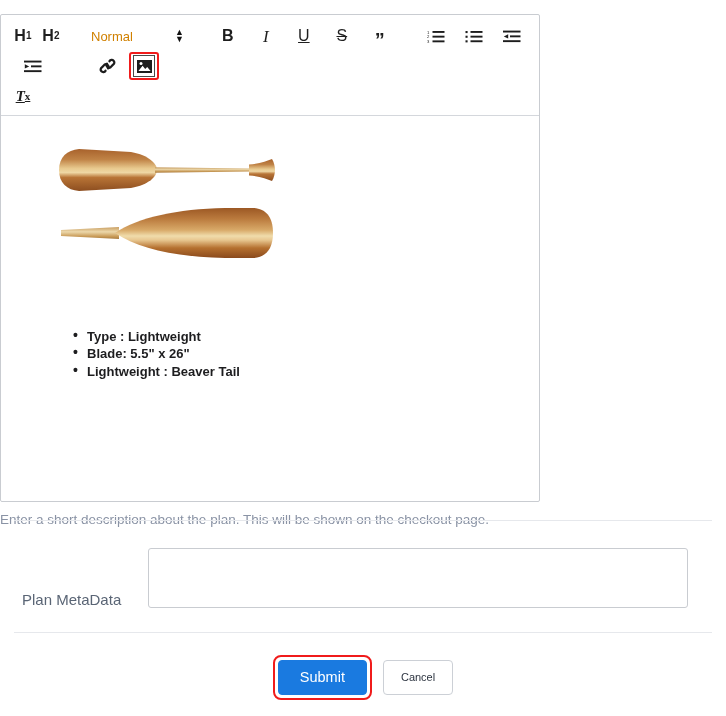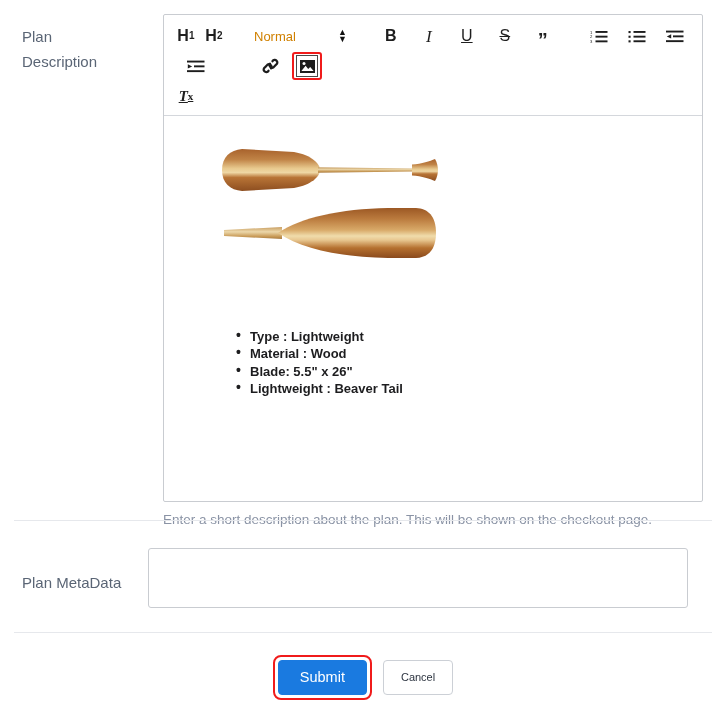--- a/index.html
+++ b/index.html
@@ -177,21 +177,21 @@
   }
   #div1 { top: 520px; }
   #div2 { top: 632px; }
 
   
   .row-meta {
     position: absolute;
     left: 0; top: 540px;
     width: 688px;
     display: flex;
-    align-items: center;
+    align-items: flex-end;
   }
   .meta-label { padding-top: 12px; }
   .meta-input {
     width: 540px;
     height: 60px;
     margin-top: 8px;
     border: 1px solid #c9ccd1;
     border-radius: 3px;
     background: #fff;
     font-family: "Liberation Sans", sans-serif;
@@ -242,26 +242,20 @@
     margin-left: 2px;
   }
 </style>
 </head>
 <body>
 
 <div class="page">
 
   <div class="row-desc">
 
-    <div class="label-col">
-      <div class="field-label">
-        <div>Plan</div>
-        <div>Description</div>
-      </div>
-    </div>
 
     <div class="field-col">
       <div class="editor-wrap">
         <div class="editor">
 
           <div class="toolbar">
             <div class="tb-row">
 
               <button class="tb-btn heading-btn">
                   <span>H</span>
@@ -448,21 +442,20 @@
                 </defs>
 
                 <path d="M4 29 L62 26 L62 38 L4 35 Z" fill="url(#shaftB)"></path>
 
                 <path d="M58 32 C82 16, 120 8, 168 7 L196 7 C208 7.5, 216 15, 216 32 C216 49, 208 56.5, 196 57 L168 57 C120 56, 82 48, 58 32 Z" fill="url(#woodB)"></path>
               </svg>
             </div>
 
             <ul class="spec-list">
               <li>Type : Lightweight</li>
-              <li>Material : Wood</li>
               <li>Blade: 5.5" x 26"</li>
               <li>Lightweight : Beaver Tail</li>
             </ul>
           </div>
 
         </div>
       </div>
 
       <div class="help-text">Enter a short description about the plan. This will be shown on the checkout page.</div>
     </div>

